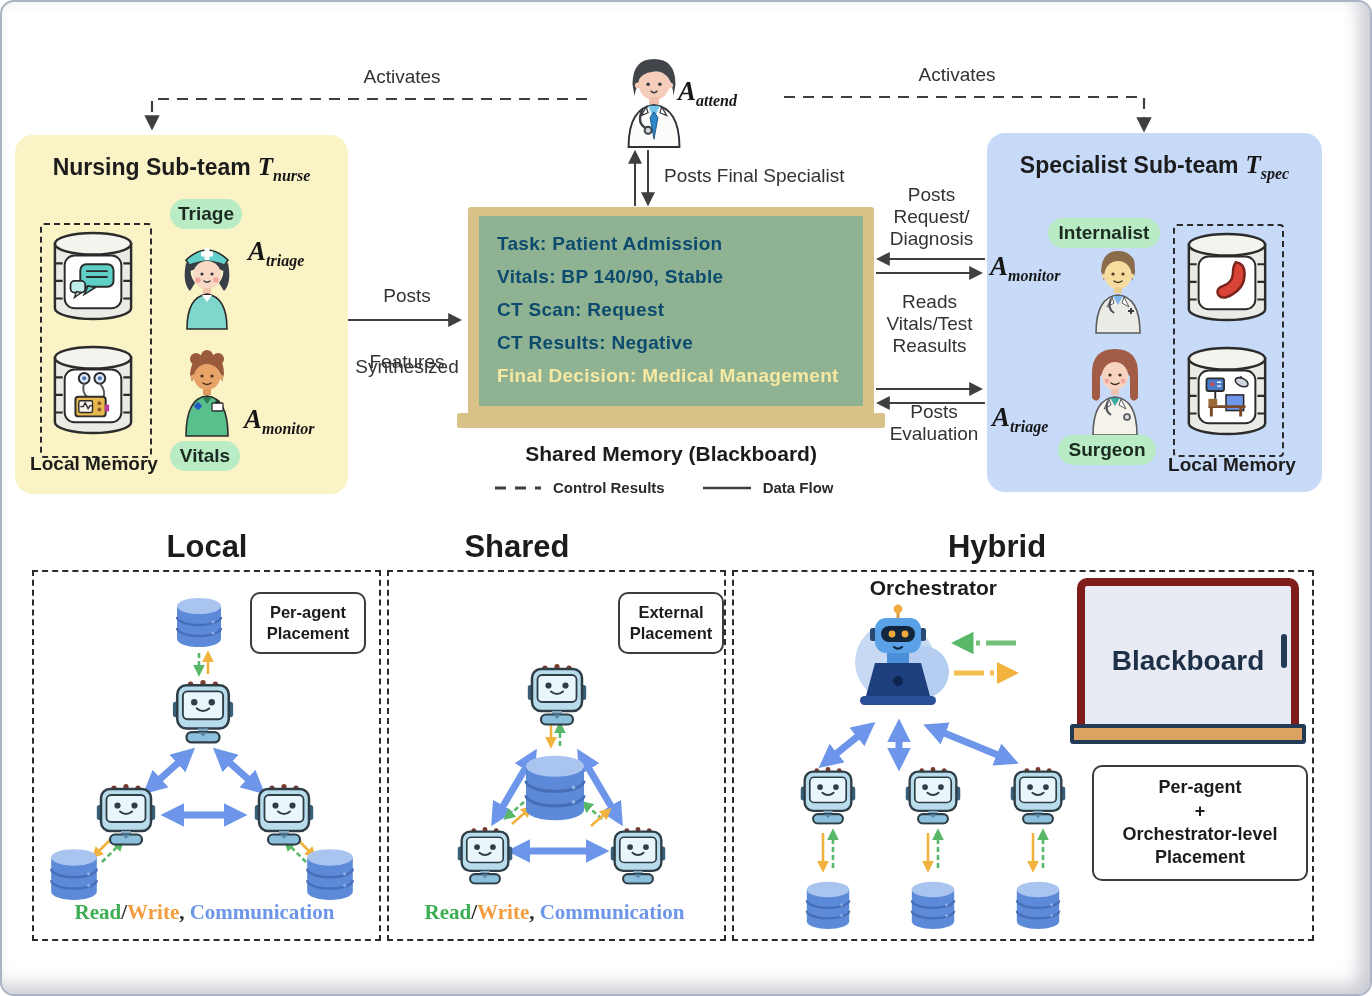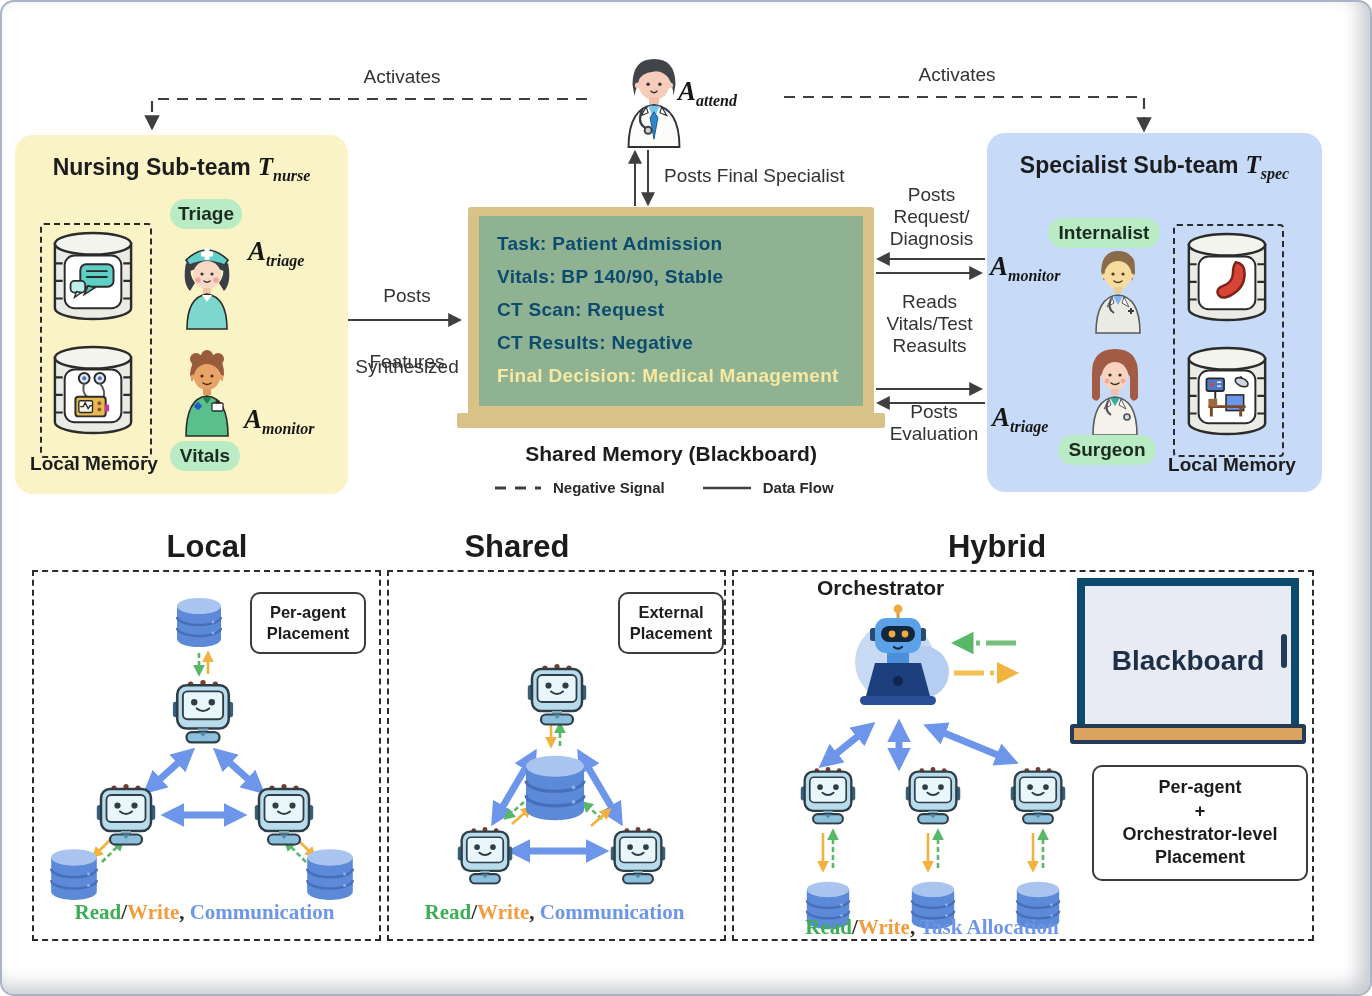--- a/index.html
+++ b/index.html
@@ -32,24 +32,24 @@
   .board-line{font-weight:700;font-size:19px;color:#0c4a6e;letter-spacing:.3px;white-space:nowrap;}
   .board-line.final{color:#f7e8a2;}
   .board-caption{font-weight:800;font-size:21px;color:#1c1c1c;text-align:center;}
   .board-legend{display:flex;align-items:center;gap:12px;font-weight:700;font-size:15px;color:#2b2b2b;}
   .panel{border:2.5px dashed #2b2b2b;}
   .panel-title{font-weight:800;font-size:31px;color:#1c1c1c;text-align:center;}
   .placement{background:#fff;border:2.2px solid #3c3c3c;border-radius:10px;display:flex;flex-direction:column;
              align-items:center;justify-content:center;font-weight:800;font-size:16.5px;line-height:1.3;color:#1c1c1c;text-align:center;}
   .cl-legend{font-family:"Liberation Serif",serif;font-weight:bold;font-size:21px;text-align:center;white-space:nowrap;}
   .cl-read{color:#3dae54;} .cl-sep{color:#2b2b2b;} .cl-write{color:#f39c3d;} .cl-comm{color:#6d96ea;}
-  .orch-lbl{font-weight:800;font-size:21px;color:#1c1c1c;text-align:left;}
+  .orch-lbl{font-weight:800;font-size:21px;color:#1c1c1c;text-align:right;}
   .wb{box-sizing:border-box;}
-  .wb-board{position:absolute;left:0;top:0;right:0;height:150px;border:8px solid #0c4a6e;background:#e9ebf4;
-            border-radius:0;display:flex;align-items:center;justify-content:center;}
+  .wb-board{position:absolute;left:0;top:0;right:0;height:150px;border:8px solid #7f1d1d;background:#e9ebf4;
+            border-radius:10px;display:flex;align-items:center;justify-content:center;}
   .wb-text{font-weight:800;font-size:28px;color:#1d3048;}
   .wb-marker{position:absolute;right:12px;top:56px;width:6px;height:34px;background:#243b55;border-radius:3px;}
   .wb-tray{position:absolute;left:-7px;right:-7px;bottom:4px;height:12px;background:#dba35f;border:4px solid #243b55;border-radius:3px;}
 </style>
 </head>
 <body>
 
 <div id="canvas">
 
   <svg width="0" height="0" style="position:absolute" aria-hidden="true">
@@ -273,21 +273,21 @@
   <div class="abs board-line" style="left:495px;top:231px;">Task: Patient Admission</div>
   <div class="abs board-line" style="left:495px;top:264px;">Vitals: BP 140/90, Stable</div>
   <div class="abs board-line" style="left:495px;top:297px;">CT Scan: Request</div>
   <div class="abs board-line" style="left:495px;top:330px;">CT Results: Negative</div>
   <div class="abs board-line final" style="left:495px;top:363px;">Final Decision: Medical Management</div>
   <div class="abs board-caption" style="left:479px;top:440px;width:380px;">Shared Memory (Blackboard)</div>
   <div class="abs board-legend" style="left:493px;top:477px;">
     <svg width="46" height="6">
         <line x1="0" y1="3" x2="46" y2="3" stroke="#3f3f3f" stroke-width="3" stroke-dasharray="11 9"></line>
       </svg>
-    <span>Negative Signal</span>
+    <span>Control Results</span>
     <svg width="48" height="6" style="margin-left:26px">
         <line x1="0" y1="3" x2="48" y2="3" stroke="#3f3f3f" stroke-width="2.6"></line>
       </svg>
     <span>Data Flow</span>
   </div>
 
   <div class="abs lbl" style="left:872px;top:182px;width:115px;">
     <div>Posts</div>
       <div>Request/</div>
       <div>Diagnosis</div>
@@ -471,17 +471,14 @@
       </svg></div>
   <div class="abs" style="left:1011px;top:876px;width:50px;height:52px;"><svg viewBox="0 0 50 54" width="50" height="52">
         <use href="#sym-db"></use>
       </svg></div>
   <div class="abs placement" style="left:1090px;top:763px;width:212px;height:112px;font-size:18px;">
     <div>Per-agent</div>
       <div>+</div>
     <div>Orchestrator-level</div>
       <div>Placement</div>
   </div>
-  <div class="abs cl-legend" style="left:780px;top:913px;width:300px;">
-    <span class="cl-read">Read</span><span class="cl-sep">/</span><span class="cl-write">Write</span><span class="cl-sep">, </span><span class="cl-comm">Task Allocation</span>
-  </div>
 
 </div>
 
 </body></html>

